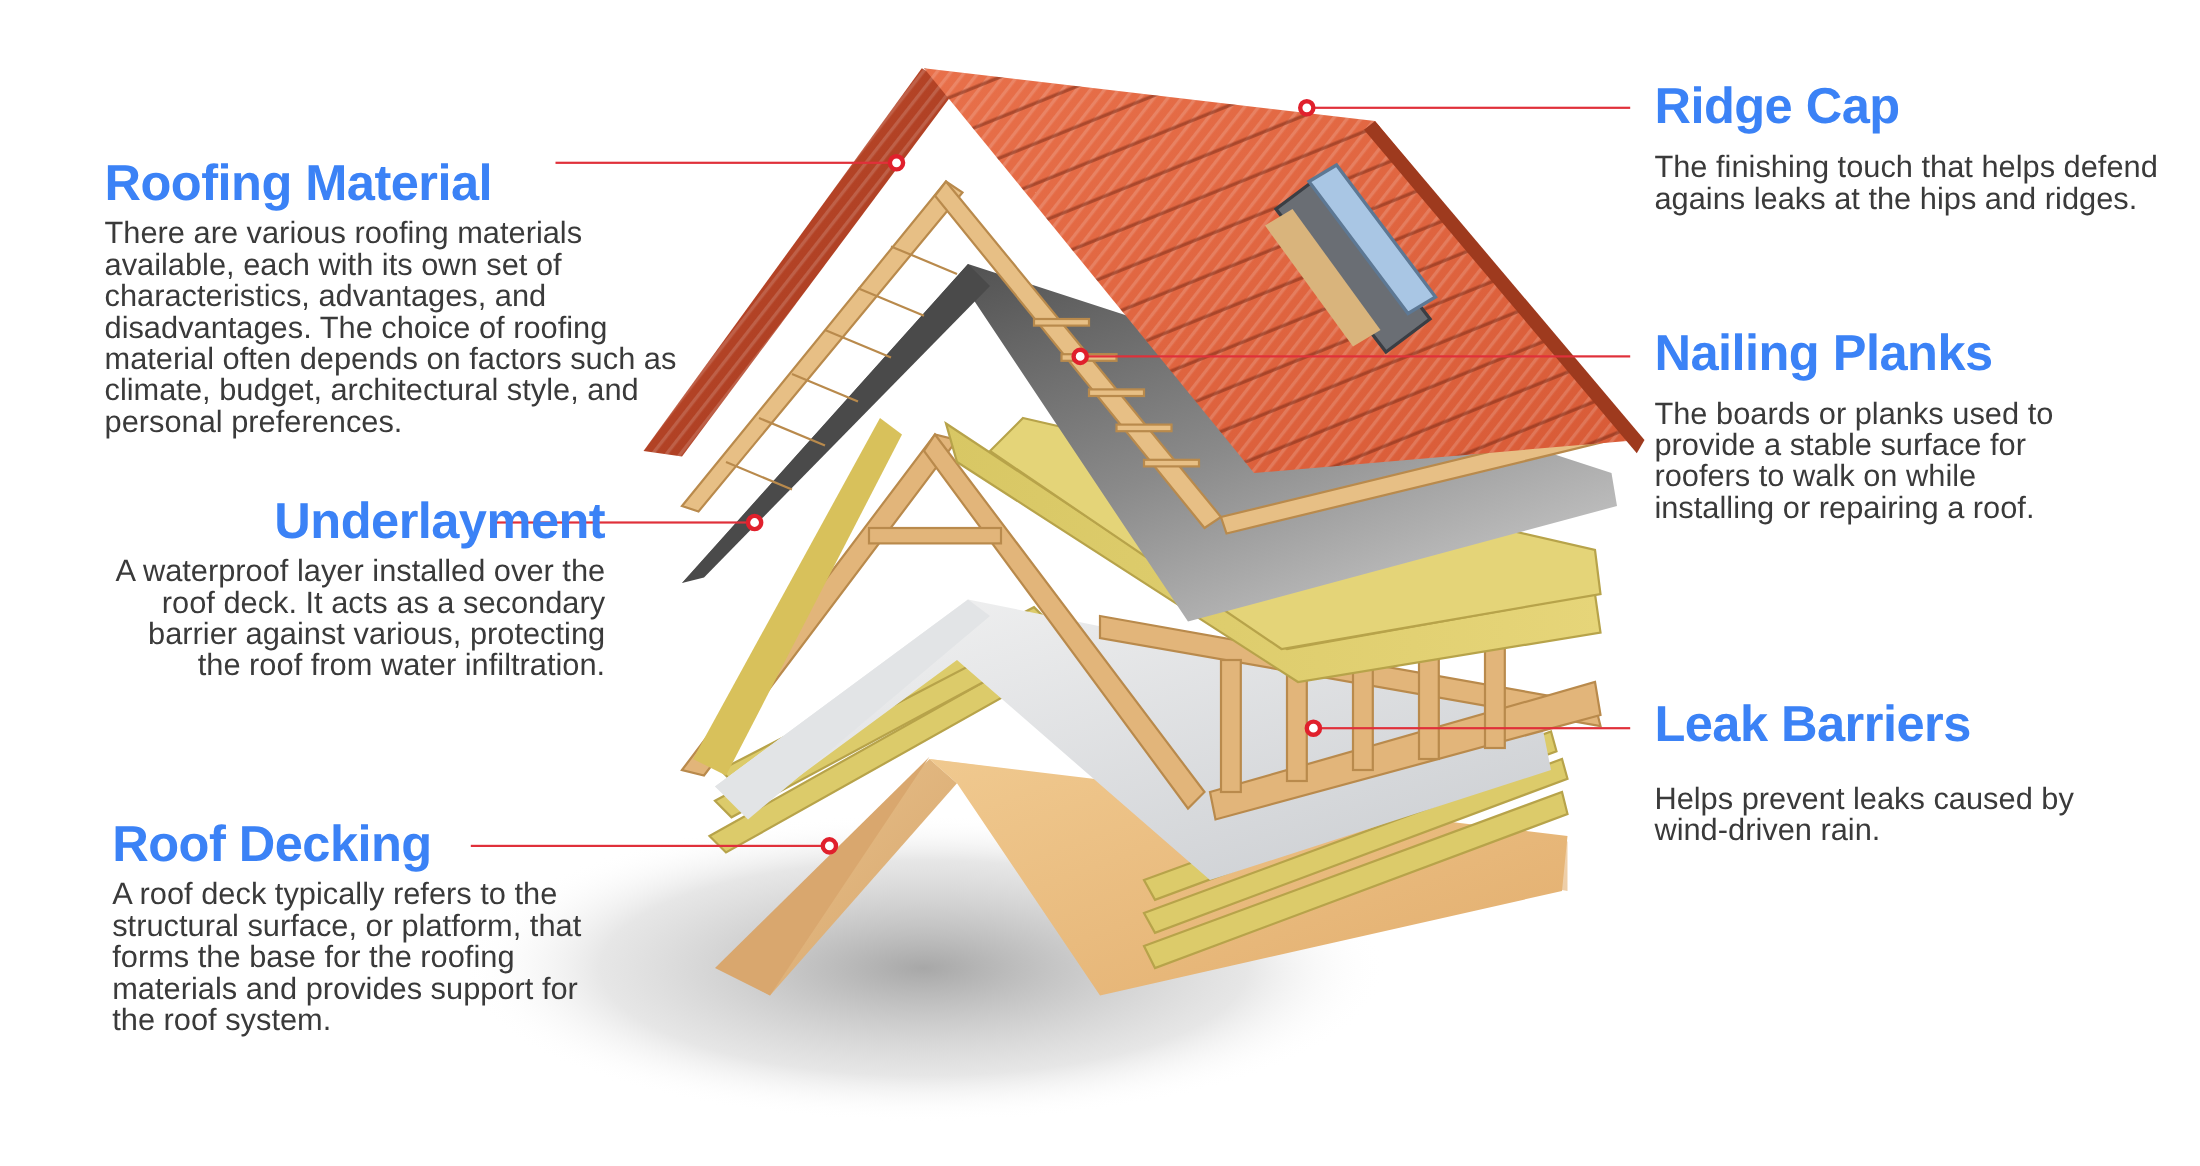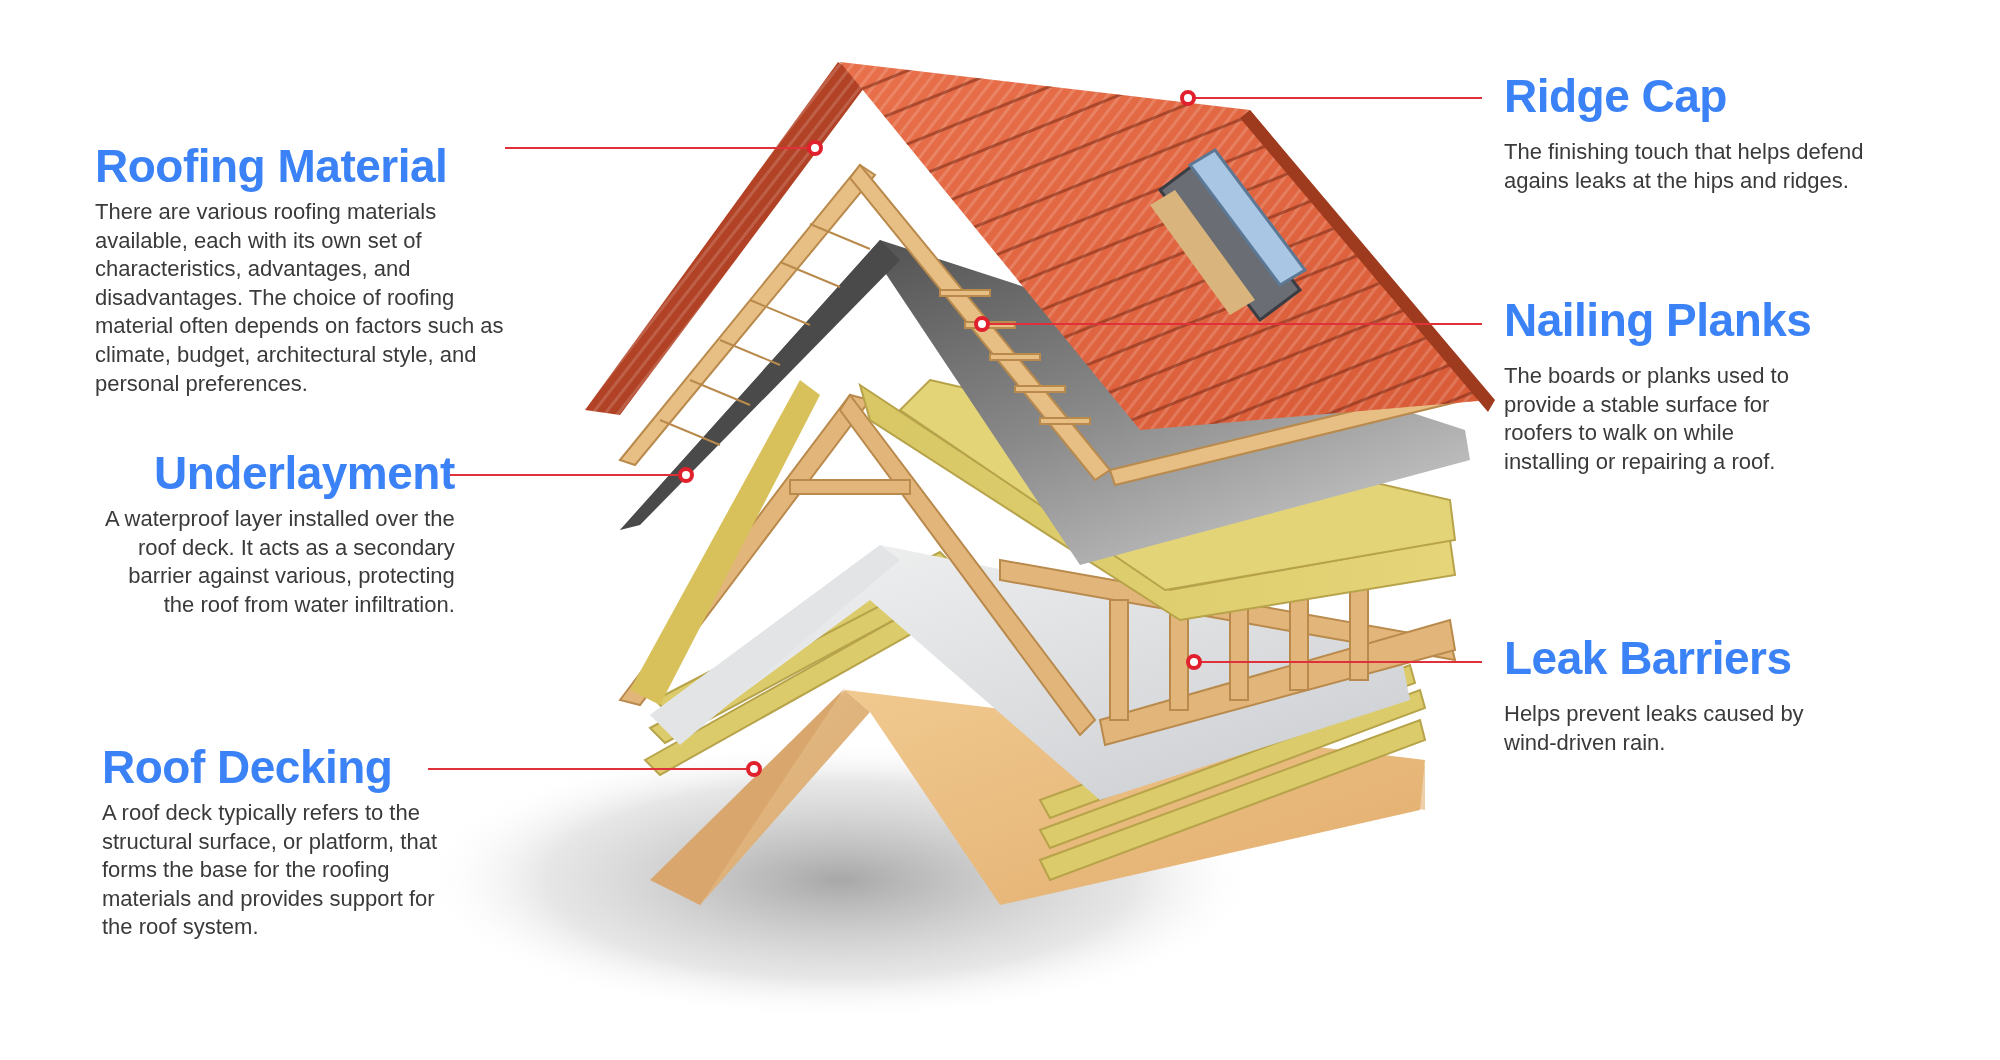--- a/index.html
+++ b/index.html
@@ -1,20 +1,20 @@
 <!DOCTYPE html>
 <html><head>
 <meta charset="utf-8">
 <style>
   html,body{margin:0;padding:0;background:#ffffff;}
   body{width:2000px;height:1060px;position:relative;overflow:hidden;font-family:"Liberation Sans","DejaVu Sans",sans-serif;}
   .illustration{position:absolute;left:0;top:0;width:2000px;height:1060px;}
   .block{position:absolute;}
   .title{font-weight:700;font-size:46px;color:#3b82f6;letter-spacing:-0.5px;line-height:52px;white-space:nowrap;}
-  .desc{font-size:22px;color:#3a3a3a;line-height:28.6px;margin-top:6px;}
+  .desc{font-size:28px;color:#3a3a3a;line-height:28.6px;margin-top:6px;}
   .desc div{white-space:nowrap;}
   .leader{position:absolute;height:2px;background:#e0303a;}
   .marker{position:absolute;width:16px;height:16px;border-radius:50%;background:#ffffff;border:4px solid #e0202c;box-sizing:border-box;transform:translate(-50%,-50%);}
 </style>
 </head>
 <body>
 
 <svg class="illustration" viewBox="0 0 2000 1060" xmlns="http://www.w3.org/2000/svg">
   <defs>
     <radialGradient id="shadow" cx="50%" cy="50%" r="50%">
@@ -201,17 +201,17 @@
   <div class="desc" style="margin-top:16px;">
     <div>The boards or planks used to</div>
     <div>provide a stable surface for</div>
     <div>roofers to walk on while</div>
     <div>installing or repairing a roof.</div>
   </div>
 </div>
 
 <div class="block" style="left:1504px;top:632px;">
   <div class="title">Leak Barriers</div>
-  <div class="desc" style="margin-top:16px;">
+  <div class="desc" style="margin-top:28px;">
     <div>Helps prevent leaks caused by</div>
     <div>wind-driven rain.</div>
   </div>
 </div>
 
 </body></html>

